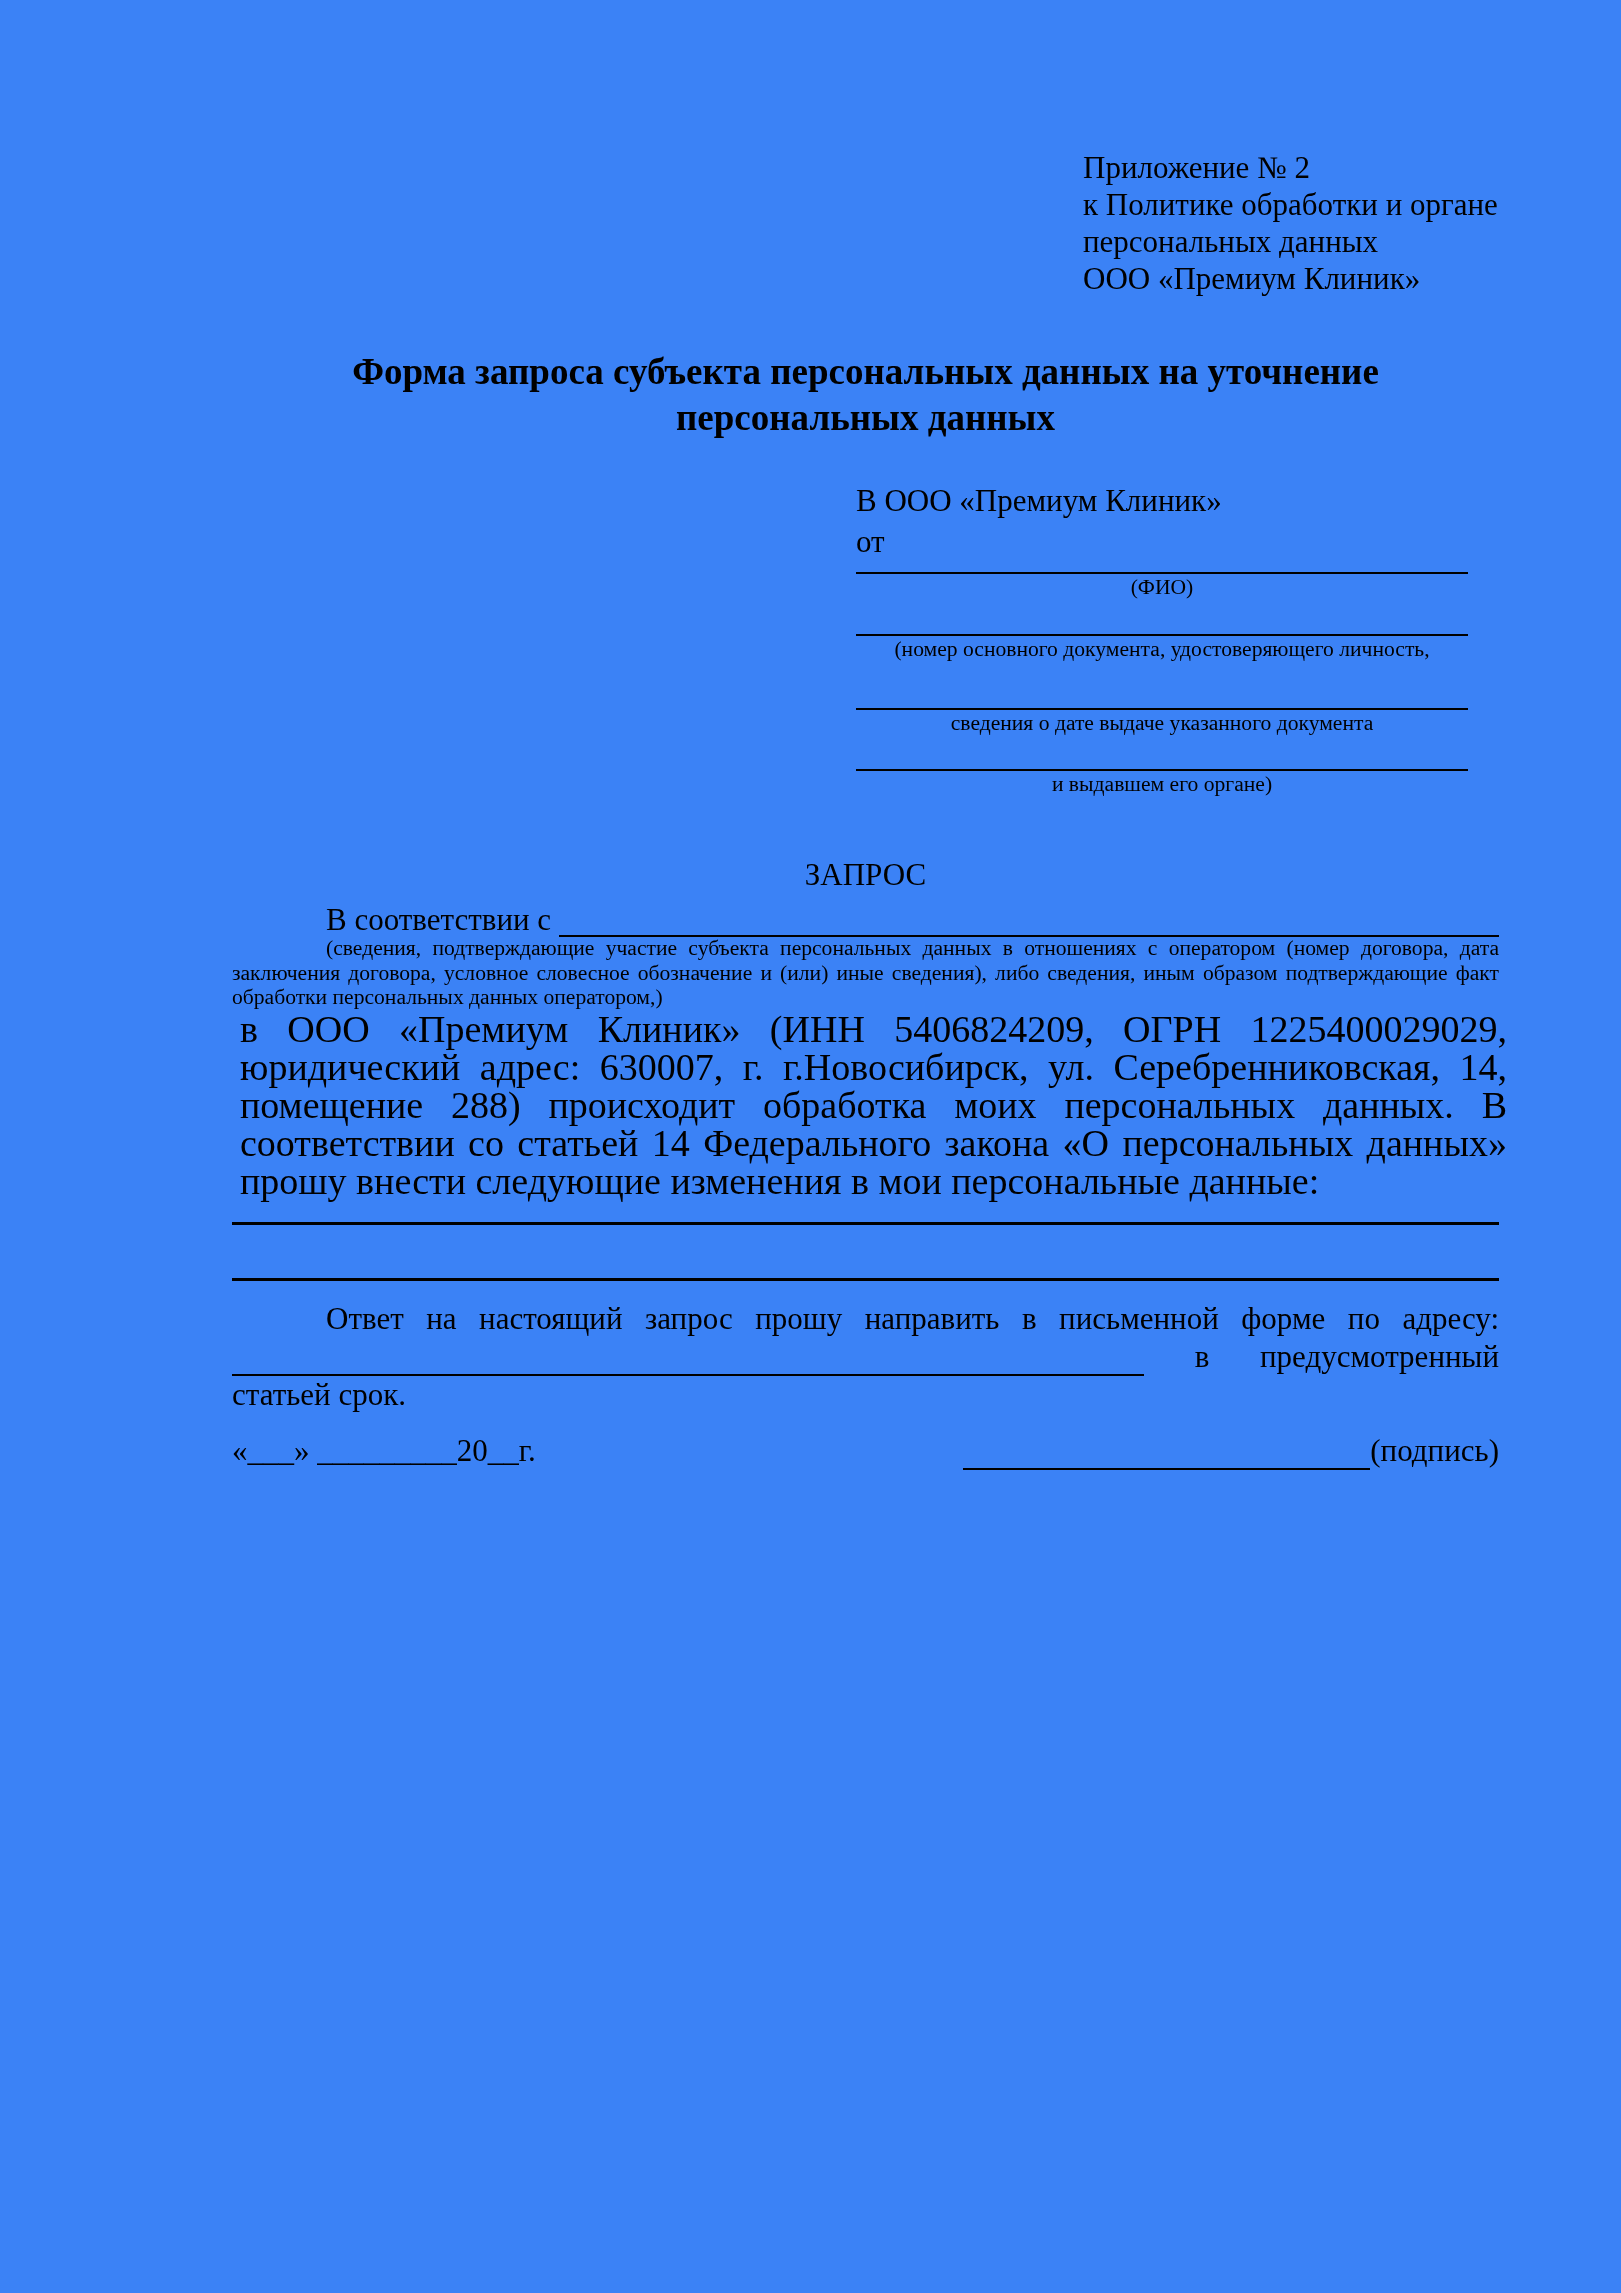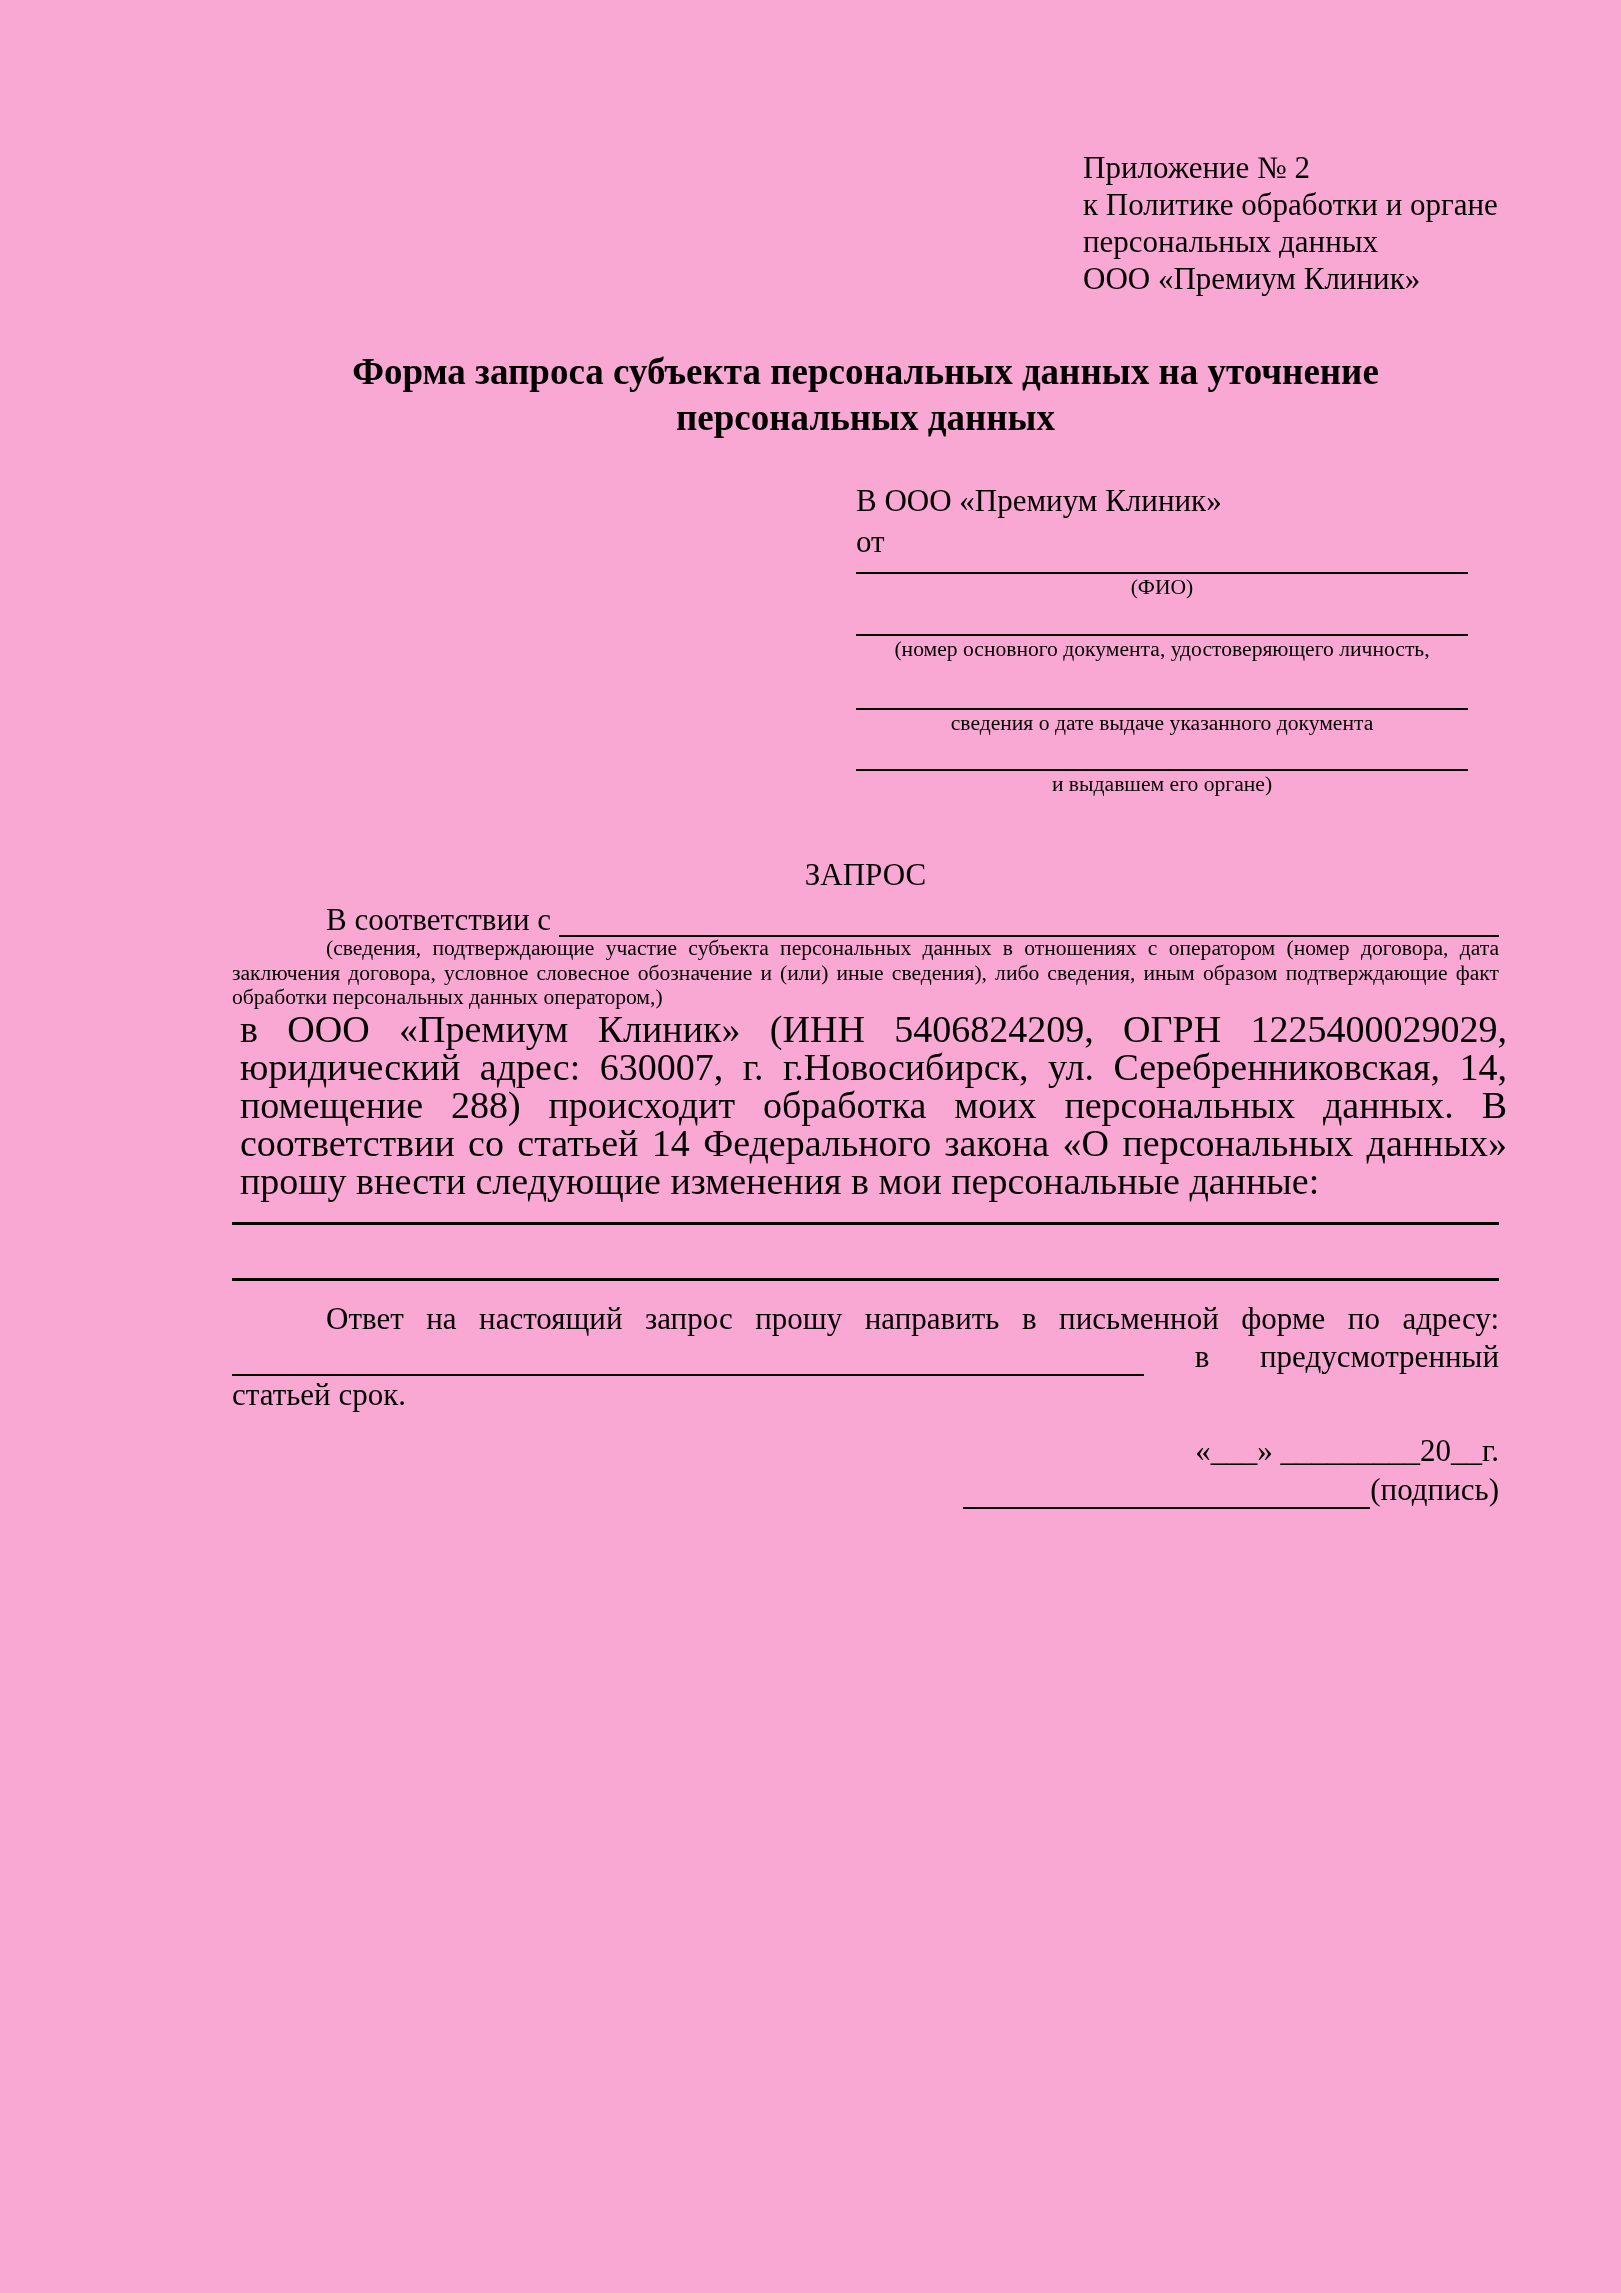--- a/index.html
+++ b/index.html
@@ -1,20 +1,20 @@
 <!DOCTYPE html>
 <html><head>
 <meta charset="utf-8">
 <style>
   html,body{margin:0;padding:0;background:#ffffff;}
   .page{
     position:relative;
     width:1621px;
     height:2294px;
-    background:#f9a8d4;
+    background:#3b82f6;
     font-family:"Liberation Serif", serif;
     color:#000000;
     overflow:hidden;
   }
   .abs{position:absolute;}
 
   
   .annex{
     left:1083px; top:149px;
     font-size:31px; line-height:37px;
@@ -88,21 +88,21 @@
   }
   .reply .l2{
     display:flex; align-items:flex-end; justify-content:space-between;
     height:38px;
   }
   .reply .l2 .fill{width:912px; border-bottom:2.9px solid #000; height:33px;}
 
   .footer-row{
     left:232px; top:1431px; width:1267px;
     display:flex; align-items:flex-end; justify-content:space-between;
-    font-size:31px; line-height:39px;flex-direction:column;
+    font-size:31px; line-height:39px;
   }
   .sig-group{display:flex; align-items:flex-end;}
   .sig-group .fill{width:407px; border-bottom:2.9px solid #000; height:35px;}
 </style>
 </head>
 <body>
 
 <div class="page">
 
   <div class="abs annex">

